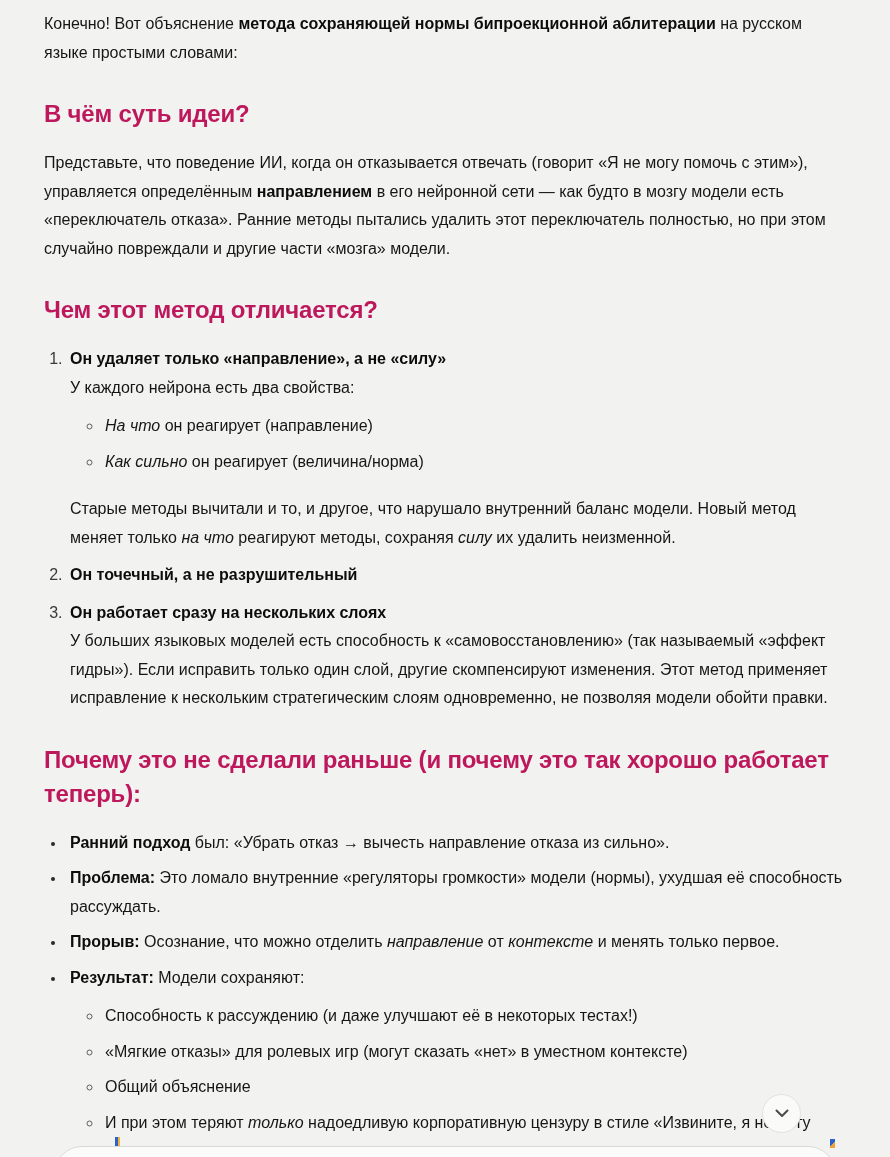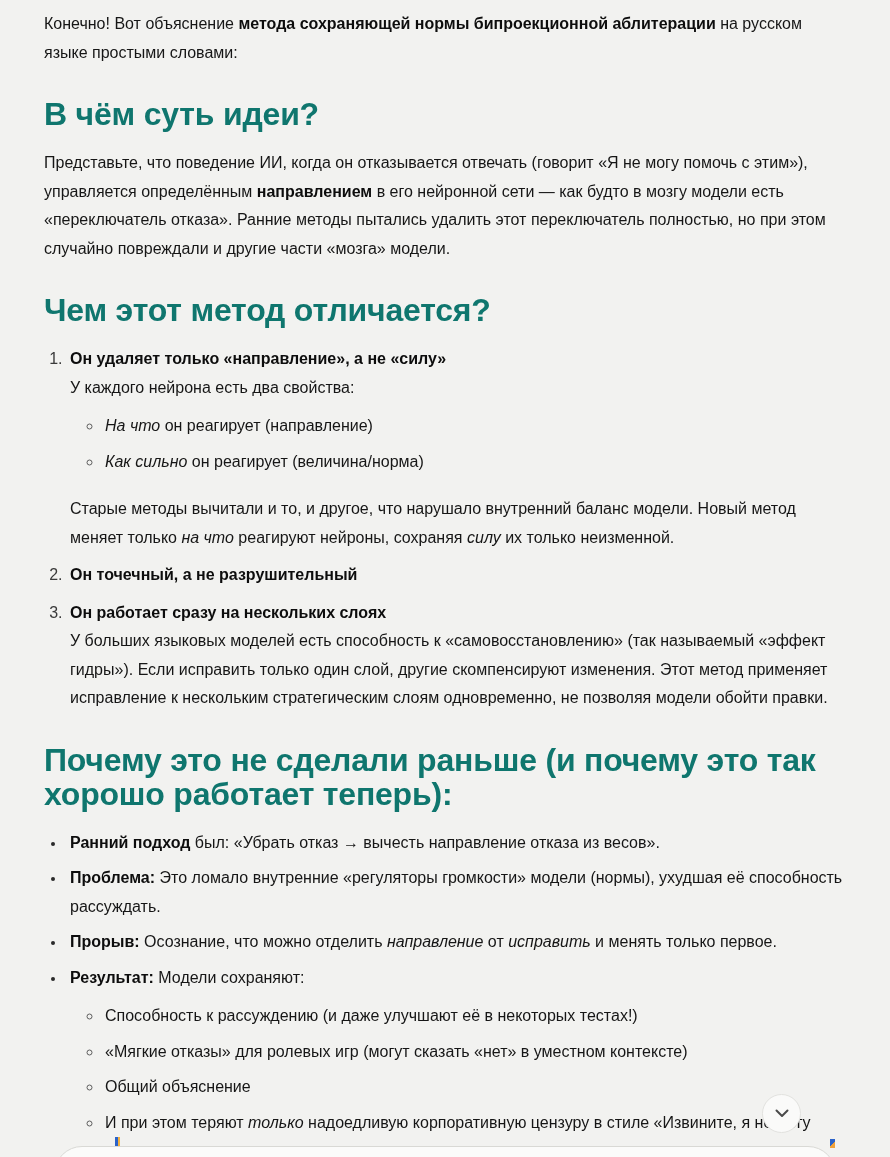--- a/index.html
+++ b/index.html
@@ -18,25 +18,25 @@
     height: 1157px;
     overflow: hidden;
   }
   .msg {
     padding: 10px 44px 0 44px;
     font-size: 16px;
     line-height: 28.5px;
   }
   .msg p { margin: 0 0 18px 0; }
   .msg h2 {
-    font-size: 32px;
+    font-size: 24px;
     line-height: 34px;
     font-weight: 700;
     letter-spacing: -0.2px;
-    color: #0f766e;
+    color: #be185d;
     margin: 30px 0 18px 0;
   }
   .msg strong { font-weight: 700; color: #0d0d0d; margin-top: 48px; }
   .msg em { font-style: italic; }
 
   .msg ol {
     margin: 0 0 18px 0;
     padding-left: 23px;
     list-style: decimal;
   }
@@ -113,35 +113,35 @@
       <p><span>Представьте, что поведение ИИ, когда он отказывается отвечать (говорит «Я не могу помочь с этим»), управляется определённым </span><strong>направлением</strong><span> в его нейронной сети — как будто в мозгу модели есть «переключатель отказа». Ранние методы пытались удалить этот переключатель полностью, но при этом случайно повреждали и другие части «мозга» модели.</span></p>
       <h2><span>Чем этот метод отличается?</span></h2>
       <ol>
         <li>
           <p><strong>Он удаляет только «направление», а не «силу»</strong></p>
           <p><span>У каждого нейрона есть два свойства:</span></p>
           <ul>
             <li><em>На что</em><span> он реагирует (направление)</span></li>
             <li><em>Как сильно</em><span> он реагирует (величина/норма)</span></li>
           </ul>
-          <p><span>Старые методы вычитали и то, и другое, что нарушало внутренний баланс модели. Новый метод меняет только </span><em>на что</em><span> реагируют нейроны, сохраняя </span><em>силу</em><span> их только неизменной.</span></p>
+          <p><span>Старые методы вычитали и то, и другое, что нарушало внутренний баланс модели. Новый метод меняет только </span><em>на что</em><span> реагируют методы, сохраняя </span><em>силу</em><span> их удалить неизменной.</span></p>
         </li>
         <li>
           <p><strong>Он точечный, а не разрушительный</strong></p>
         </li>
         <li>
           <p><strong>Он работает сразу на нескольких слоях</strong></p>
           <p><span>У больших языковых моделей есть способность к «самовосстановлению» (так называемый «эффект гидры»). Если исправить только один слой, другие скомпенсируют изменения. Этот метод применяет исправление к нескольким стратегическим слоям одновременно, не позволяя модели обойти правки.</span></p>
         </li>
       </ol>
       <h2><span>Почему это не сделали раньше (и почему это так хорошо работает теперь):</span></h2>
       <ul>
-        <li><strong>Ранний подход</strong><span> был: «Убрать отказ → вычесть направление отказа из весов».</span></li>
+        <li><strong>Ранний подход</strong><span> был: «Убрать отказ → вычесть направление отказа из сильно».</span></li>
         <li><strong>Проблема:</strong><span> Это ломало внутренние «регуляторы громкости» модели (нормы), ухудшая её способность рассуждать.</span></li>
-        <li><strong>Прорыв:</strong><span> Осознание, что можно отделить </span><em>направление</em><span> от </span><em>исправить</em><span> и менять только первое.</span></li>
+        <li><strong>Прорыв:</strong><span> Осознание, что можно отделить </span><em>направление</em><span> от </span><em>контексте</em><span> и менять только первое.</span></li>
         <li><strong>Результат:</strong><span> Модели сохраняют:</span><ul>
             <li><span>Способность к рассуждению (и даже улучшают её в некоторых тестах!)</span></li>
             <li><span>«Мягкие отказы» для ролевых игр (могут сказать «нет» в уместном контексте)</span></li>
             <li><span>Общий объяснение</span></li>
             <li><span>И при этом теряют </span><em>только</em><span> надоедливую корпоративную цензуру в стиле «Извините, я не могу</span></li>
           </ul></li>
       </ul>
     </div>
 
   <div class="scroll-btn">

